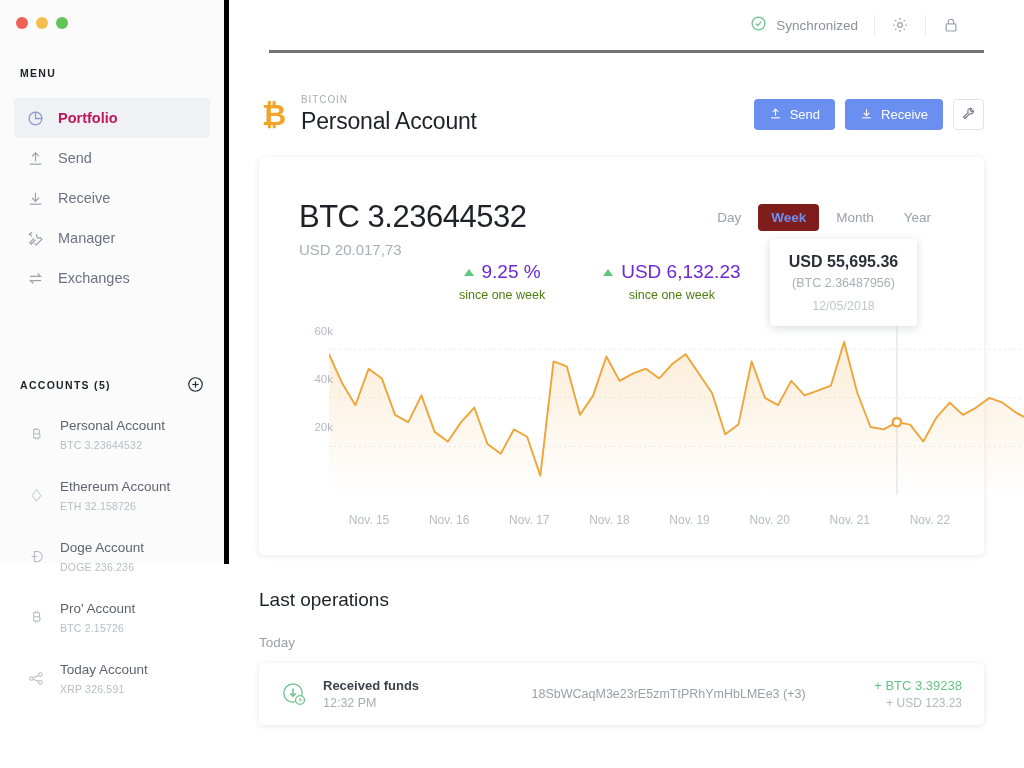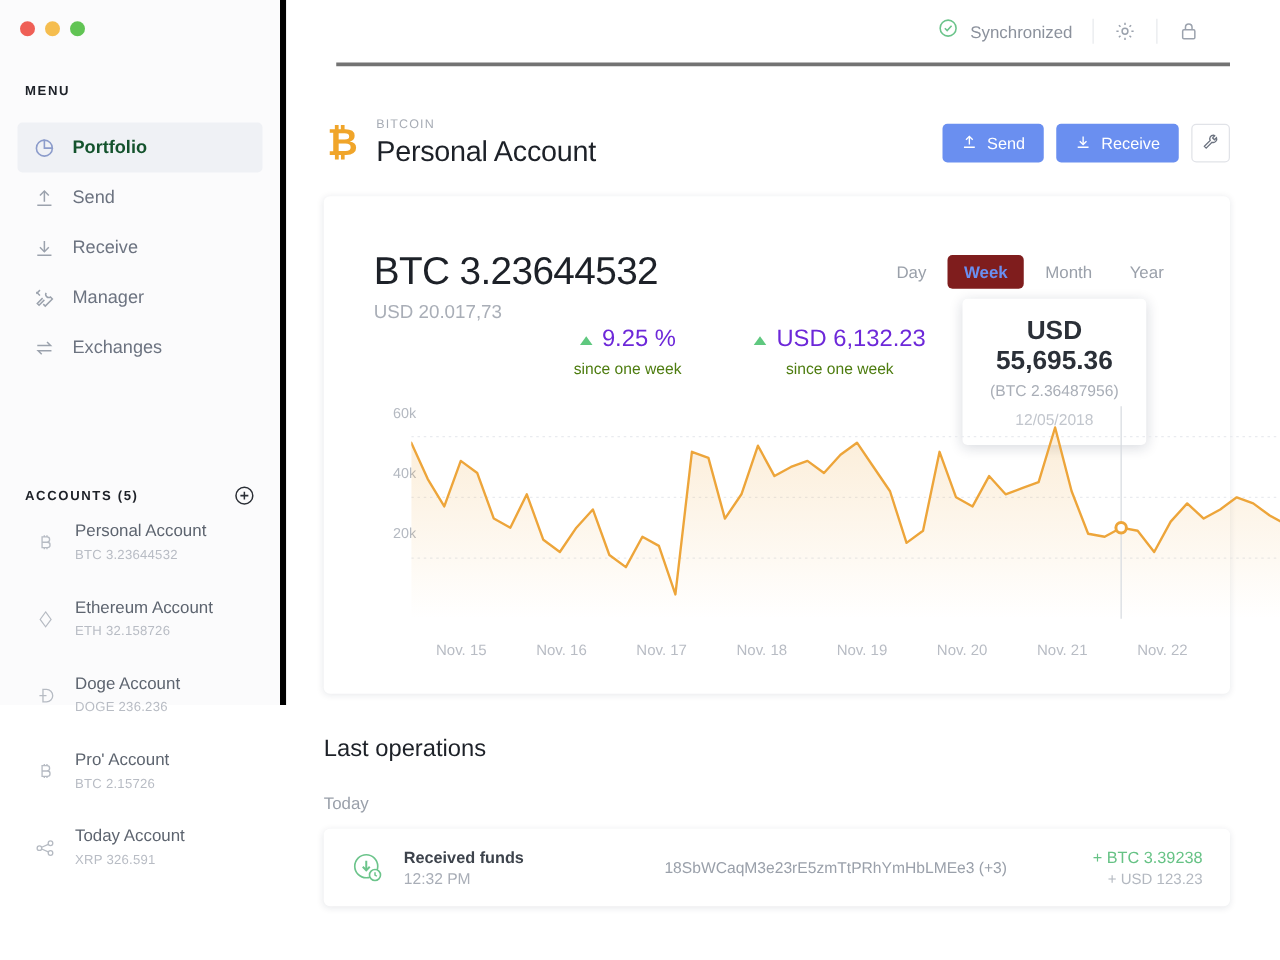--- a/index.html
+++ b/index.html
@@ -32,26 +32,26 @@
   .menu-head { position: absolute; top: 67px; left: 20px; }
 
   .menu-list { position: absolute; top: 98px; left: 0; right: 0; }
   .menu-item {
     display: flex; align-items: center; gap: 14px;
     height: 40px; margin: 0 14px; padding-left: 12px;
     border-radius: 4px; cursor: pointer;
   }
   .menu-item.active { background: #eff1f5; }
   .menu-item .label { font-size: 14.5px; color: #6c7380; }
-  .menu-item.active .label { color: #14532d; font-weight: 600; }
+  .menu-item.active .label { color: #be185d; font-weight: 600; }
   .menu-icon { width: 18px; height: 18px; display: flex; align-items: center; justify-content: center; color: #9ba2ad; }
   .menu-item.active .menu-icon { color: #8c9ccb; }
 
   .accounts-head {
-    position: absolute; top: 388px; left: 20px; right: 20px;
+    position: absolute; top: 376px; left: 20px; right: 20px;
     display: flex; align-items: center; justify-content: space-between;
   }
   .plus-btn { width: 17px; height: 17px; cursor: pointer; color: #2b2f36; }
 
   .accounts-list { position: absolute; top: 404px; left: 0; right: 0; }
   .account-item {
     display: flex; align-items: center; gap: 14px;
     height: 61px; padding-left: 26px; cursor: pointer;
   }
   .acct-icon { width: 20px; height: 20px; display: flex; align-items: center; justify-content: center; color: #b6bbc3; flex: 0 0 20px; }
@@ -115,21 +115,21 @@
             border-right: 5px solid transparent; border-bottom: 7px solid #5fc87f; }
   .stat-val { font-size: 19px; color: #6d28d9; }
   .stat-cap { font-size: 12.5px; color: #4d7c0f; margin-top: 5px; }
 
   .tooltip {
     position: absolute; top: 82px; left: 511px; width: 147px;
     background: #fff; border-radius: 4px;
     box-shadow: 0 2px 10px rgba(20,30,60,.16); padding: 14px 10px 13px;
     text-align: center;
   }
-  .tt-main { font-size: 21px; color: #2b3038; font-weight: 600; }
+  .tt-main { font-size: 16px; color: #2b3038; font-weight: 600; }
   .tt-sub { font-size: 12.5px; color: #a9aeb7; margin-top: 5px; }
   .tt-date { font-size: 12.5px; color: #c2c6cd; margin-top: 9px; }
 
   .plot { position: absolute; top: 168px; left: 0; right: 0; height: 190px; }
   .ylabels { position: absolute; left: 34px; top: 0; height: 120px; width: 40px; }
   .ylab { position: absolute; right: 0; font-size: 11.5px; color: #b4b9c1; }
   .xlabels { position: absolute; top: 188px; left: 70px; right: 14px; display: flex; }
   .xlab { flex: 1; text-align: center; font-size: 12px; color: #b8bcc4; }
 
   

